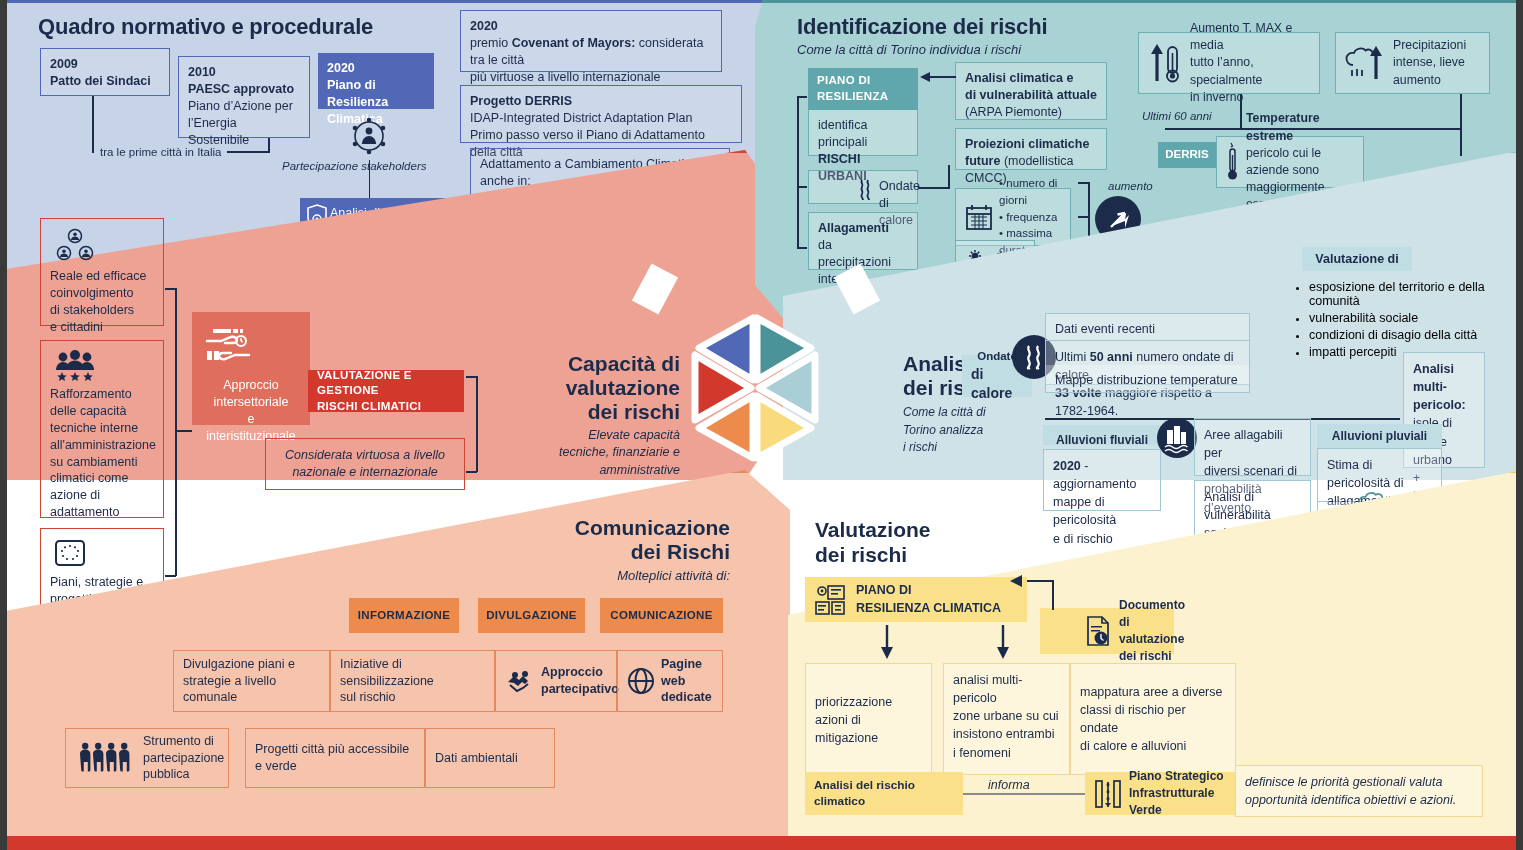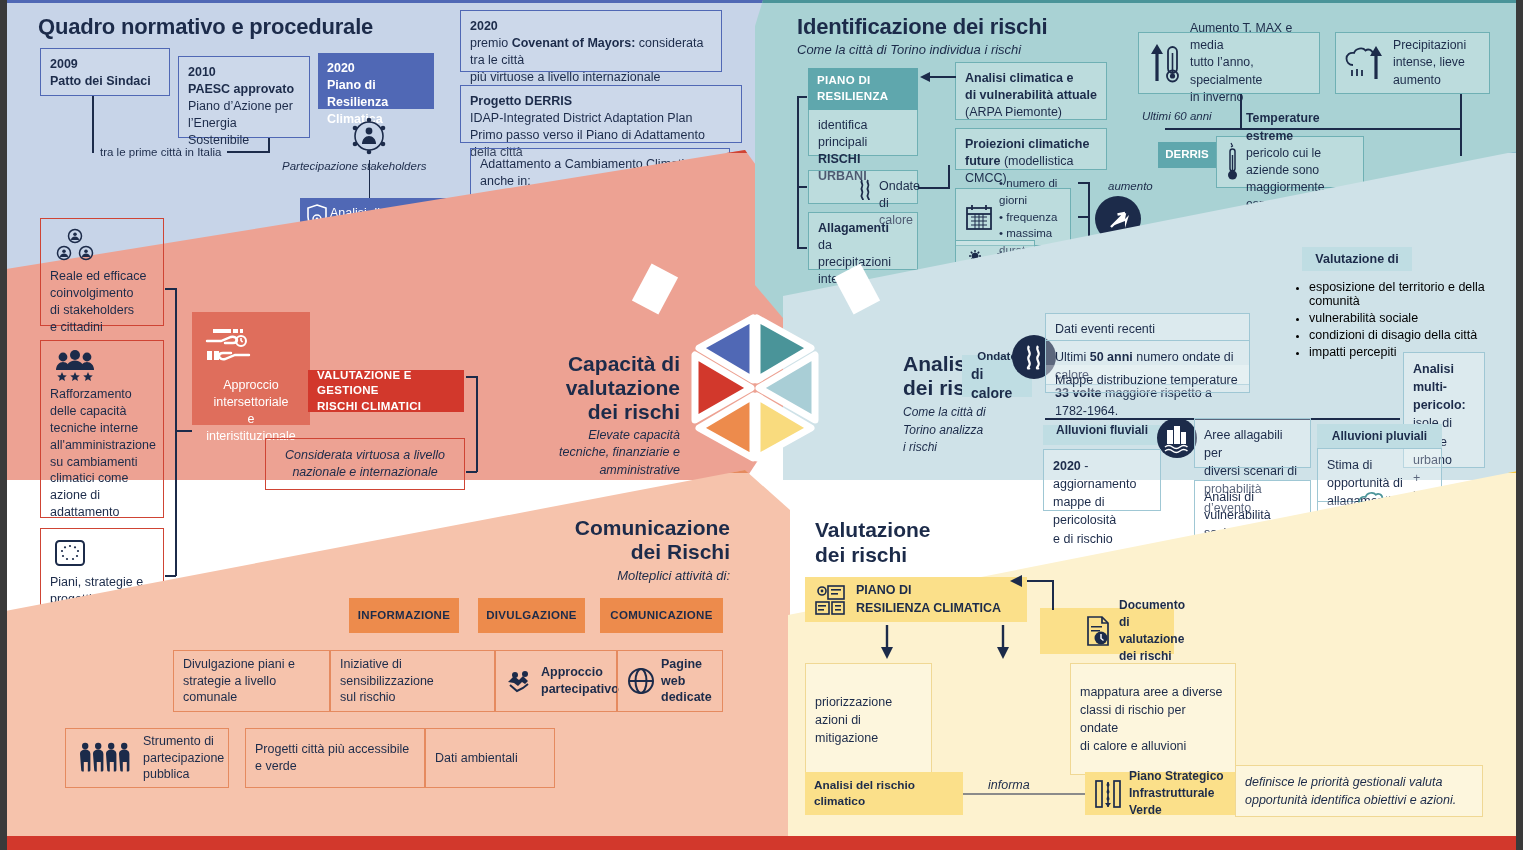--- a/index.html
+++ b/index.html
@@ -559,52 +559,52 @@
     <b>Analisi</b><br>
     <b>multi-pericolo:</b><br>
     <span>isole di calore</span><br>
     <span>urbano</span><br>
     <span>+</span><br>
     <span>inondazione</span><br>
     <span>fluviale</span></div>
 
   <div class="line" style="left:1045px;top:418px;width:355px;height:1.6px;"></div>
 
-  <div class="box tchip" style="left:1043px;top:425px;width:118px;height:20px;display:flex;align-items:flex-end;justify-content:center;">
+  <div class="box tchip" style="left:1043px;top:425px;width:118px;height:20px;display:flex;align-items:flex-start;justify-content:center;">
     <b style="font-size:12px;">Alluvioni fluviali</b>
     </div>
   <div style="position:absolute;left:1157px;top:418px;width:40px;height:40px;border-radius:50%;background:#1c2b4a;">
     <svg width="40" height="40" viewBox="0 0 40 40">
         <g fill="#fff">
           <rect x="10" y="12" width="6" height="14"></rect>
           <rect x="17" y="8" width="6" height="18"></rect>
           <rect x="24" y="14" width="5" height="12"></rect>
         </g>
       <path d="M8 29c2.5-2 5-2 7.5 0s5 2 7.5 0 5-2 7.5 0M8 33c2.5-2 5-2 7.5 0s5 2 7.5 0 5-2 7.5 0" stroke="#fff" stroke-width="1.6" fill="none"></path>
       </svg>
     </div>
   <div class="box lb" style="left:1043px;top:449px;width:118px;height:62px;line-height:1.45;">
     <b>2020</b><span> - aggiornamento</span><br>
     <span>mappe di pericolosità</span><br>
     <span>e di rischio</span></div>
 
-  <div class="box lb" style="left:1194px;top:418px;width:117px;height:50px;line-height:1.45;">
+  <div class="box lb" style="left:1194px;top:418px;width:117px;height:58px;line-height:1.45;">
     <span>Aree allagabili per</span><br>
     <span>diversi scenari di</span><br>
     <span>probabilità d’evento</span></div>
   <div class="box lb" style="left:1194px;top:480px;width:117px;height:62px;line-height:1.45;">
     <span>Analisi di</span><br>
     <span>vulnerabilità sociale</span><br>
     <span>stima dell'esposizione</span></div>
 
   <div class="box tchip" style="left:1317px;top:424px;width:125px;height:24px;display:flex;align-items:center;justify-content:center;">
     <b style="font-size:12px;">Alluvioni pluviali</b>
     </div>
   <div class="box lb" style="left:1317px;top:448px;width:125px;height:54px;line-height:1.45;">
-    <span>Stima di opportunità di</span><br>
+    <span>Stima di pericolosità di</span><br>
     <span>allagamenti dovuti a</span><br>
     <span>precipitazioni intense</span></div>
   <div class="box lb" style="left:1317px;top:502px;width:125px;height:48px;border-top:none;padding-top:18px;line-height:1.45;">
     <span>Dati pluviometrici osservati</span><br>
     <span>e proiezioni future</span></div>
   <div style="position:absolute;left:1357px;top:492px;">
     <svg width="34" height="30" viewBox="0 0 34 30">
         <path d="M8 16c-3.5 0-6-2.6-6-6S5 4 8.5 5c1.3-4.5 8-5.4 10.3-2.2C21 1 25.5 1.8 25.5 7" fill="none" stroke="#4a9499" stroke-width="1.7"></path>
     <path d="M8 20v6M13 19v7M18 20v6" stroke="#4a9499" stroke-width="1.7"></path>
       </svg>
@@ -675,20 +675,25 @@
     <path d="M7 0v22" stroke="#1c2b4a" stroke-width="2.4"></path>
       <path d="M7 34L1 22h12z" fill="#1c2b4a"></path>
     </svg>
 
   <div class="box yb" style="left:805px;top:663px;width:127px;height:112px;line-height:1.45;">
     <div style="margin-top:22px;">
     <span>priorizzazione</span><br>
     <span>azioni di mitigazione</span></div>
     </div>
 
+  <div class="box yb" style="left:943px;top:663px;width:127px;height:112px;line-height:1.45;">
+    <span>analisi multi-pericolo</span><br>
+    <span>zone urbane su cui</span><br>
+    <span>insistono entrambi</span><br>
+    <span>i fenomeni</span></div>
 
   <div class="box yb" style="left:1070px;top:663px;width:166px;height:112px;line-height:1.45;">
     <div style="margin-top:12px;">
     <span>mappatura aree a diverse</span><br>
     <span>classi di rischio per ondate</span><br>
     <span>di calore e alluvioni</span></div>
     </div>
 
   <div class="box ysolid" style="left:805px;top:772px;width:158px;height:43px;display:flex;align-items:center;">
     <b style="font-size:11.8px;">Analisi del rischio climatico</b>

